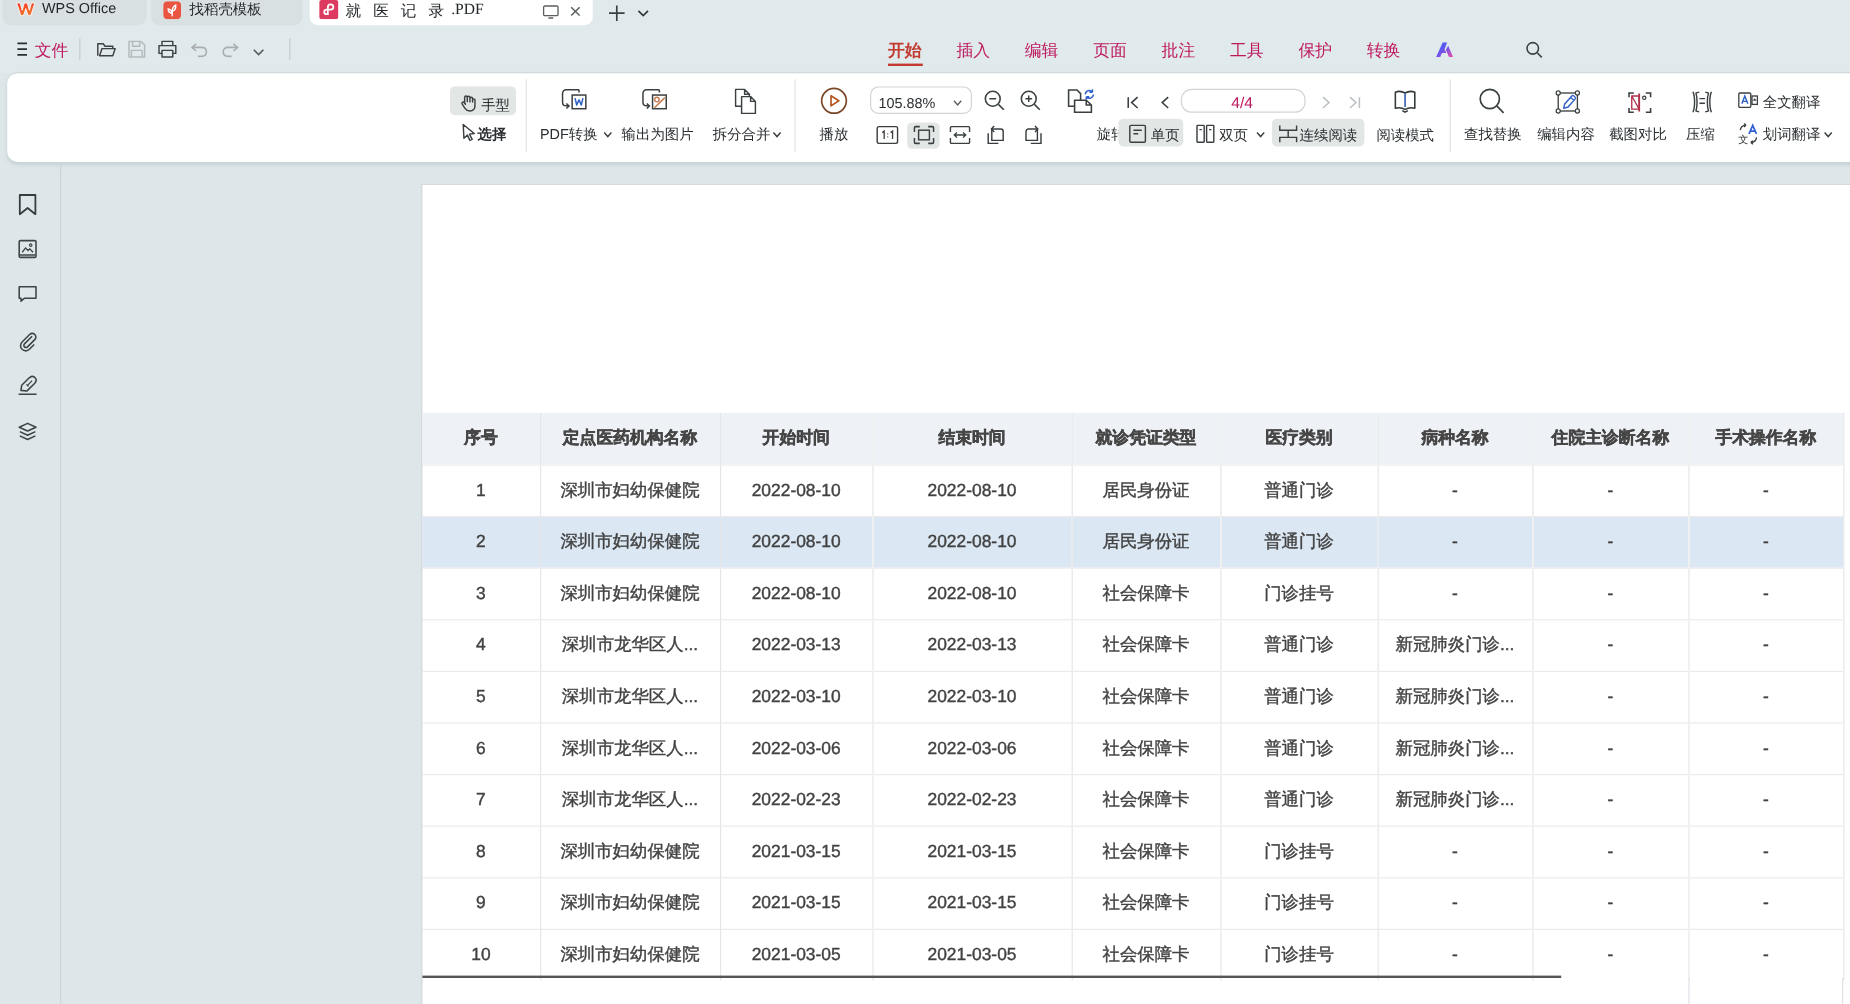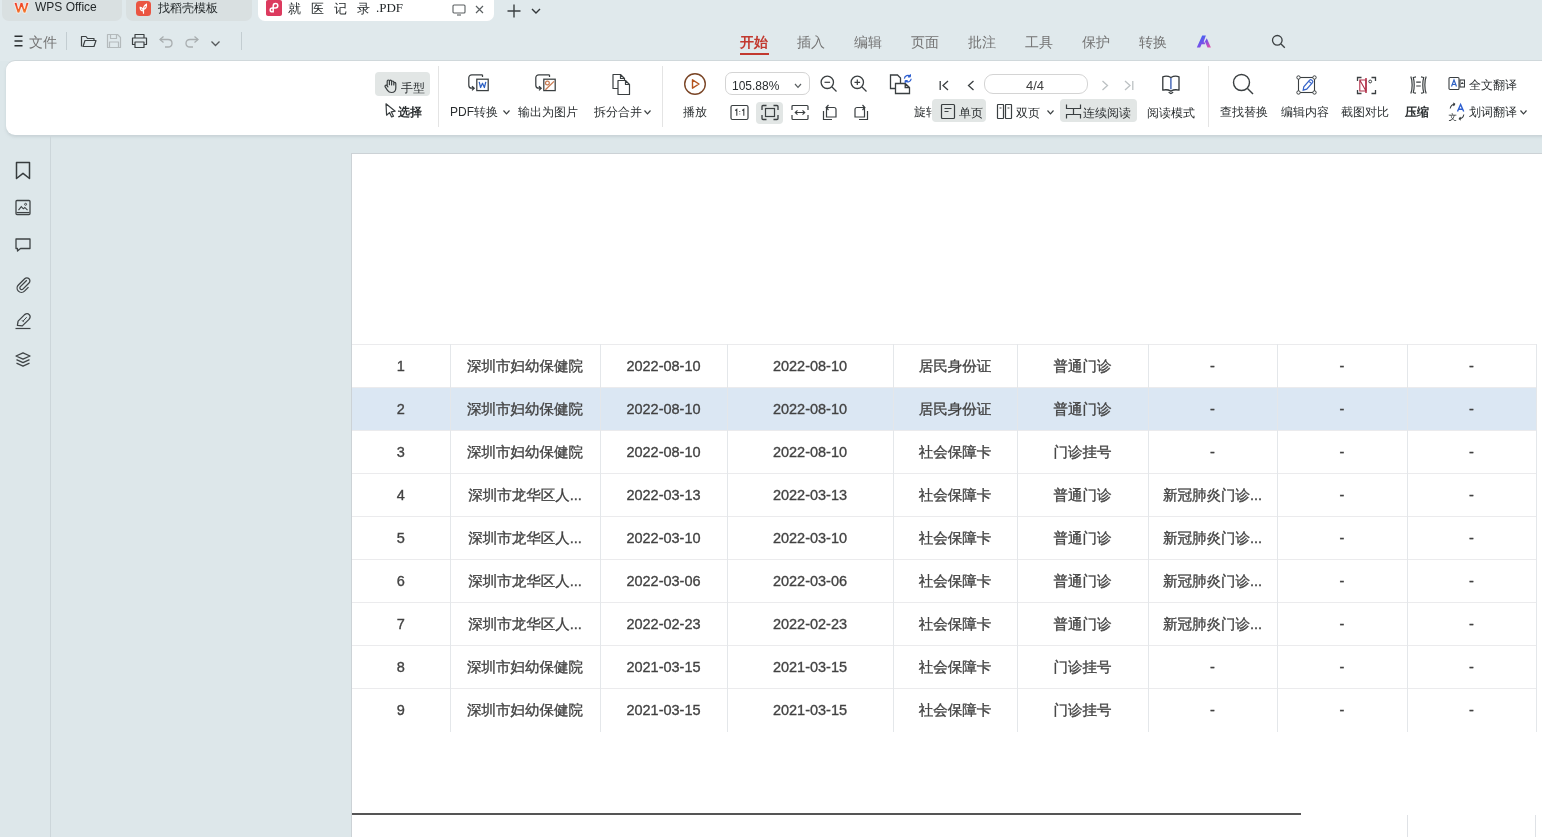--- a/index.html
+++ b/index.html
@@ -3,21 +3,21 @@
 <meta charset="utf-8">
 <style>
   * { margin:0; padding:0; box-sizing:border-box; }
   html,body { width:1542px; height:837px; overflow:hidden; }
   body { font-family:"Liberation Sans",sans-serif; background:#dde7ea; position:relative; }
   .abs { position:absolute; }
   .tabstrip { left:0; top:0; width:1542px; height:61px; background:#e0e9ec; }
   .tab { position:absolute; top:0; height:21px; background:#d9e0e1; border-radius:0 0 7px 7px; display:flex; align-items:flex-start; font-size:12px; color:#23282a; }
   .tab.active { background:#ffffff; }
   .menurow { left:0; top:25px; width:1542px; height:0; }
-  .menuitem { position:absolute; top:34px; font-size:14px; color:#737373; }
+  .menuitem { position:absolute; top:34px; font-size:14px; color:#be185d; }
   .toolpanel { left:6px; top:61px; width:1540px; height:74px; background:#ffffff; border-radius:9px 0 0 9px; box-shadow:0 -1px 0 #d0d8db, 0 2px 3px rgba(160,172,178,0.35); }
   .vdiv { position:absolute; width:1px; background:#e4e4e4; }
   .tlabel { position:absolute; font-size:12px; color:#2a2e30; white-space:nowrap; }
   .hilite { background:#e2e6e5; border-radius:4px; }
   .sidebar-line { left:50px; top:135px; width:1px; height:702px; background:#ccd6da; }
   .page { left:351px; top:153px; width:1191px; height:684px; background:#ffffff; border-left:1px solid #ccd2d6; border-top:1px solid #ccd2d6; }
   table.rec { filter:blur(0.55px); border-collapse:collapse; table-layout:fixed; width:1184px; margin-top:190px; font-size:14px; color:#414141; -webkit-text-stroke:0.35px #474747; }
   table.rec td, table.rec th { border-right:1px solid #e4e7ea; text-align:center; vertical-align:middle; padding:0; overflow:hidden; white-space:nowrap; }
   table.rec th { background:#eef1f5; height:43px; font-size:14px; color:#3b3b3b; font-weight:bold; }
   table.rec td { height:43px; border-top:1px solid #ebebed; font-size:14.5px; }
@@ -287,21 +287,21 @@
     <svg width="12" height="11" viewBox="0 0 12 11" fill="none" stroke="#3a3f41" stroke-width="1.3">
       <path d="M2.2 1 V10 M10 1 L5 5.5 L10 10"></path>
     </svg>
   </span>
   <span class="abs" style="left:966px; top:80px;">
     <svg width="10" height="11" viewBox="0 0 10 11" fill="none" stroke="#3a3f41" stroke-width="1.3">
       <path d="M7.5 1 L2.5 5.5 L7.5 10"></path>
     </svg>
   </span>
   <div class="abs" style="left:984px; top:74px; width:104px; height:20px; border:1px solid #d4d4d4; border-radius:9px; background:#fff;"></div>
-  <span class="abs" style="left:1026px; top:78px; font-size:13px; color:#404040;">4/4</span>
+  <span class="abs" style="left:1026px; top:78px; font-size:13px; color:#be185d;">4/4</span>
   <span class="abs" style="left:1100px; top:80px;">
     <svg width="10" height="11" viewBox="0 0 10 11" fill="none" stroke="#bcc1c3" stroke-width="1.3">
       <path d="M2.5 1 L7.5 5.5 L2.5 10"></path>
     </svg>
   </span>
   <span class="abs" style="left:1123px; top:80px;">
     <svg width="12" height="11" viewBox="0 0 12 11" fill="none" stroke="#bcc1c3" stroke-width="1.3">
       <path d="M9.8 1 V10 M2 1 L7 5.5 L2 10"></path>
     </svg>
   </span>
@@ -372,21 +372,21 @@
   </span>
   <span class="tlabel" style="left:1341px; top:104px;">截图对比</span>
   <span class="abs" style="left:1407px; top:75px;">
     <svg width="23" height="20" viewBox="0 0 23 20" fill="none" stroke="#3a3f41">
       <path d="M3.8 1.5 C5.6 5.5 5.6 14.5 3.8 18.5" stroke-width="1.2"></path>
       <path d="M19.2 1.5 C17.4 5.5 17.4 14.5 19.2 18.5" stroke-width="1.2"></path>
       <path d="M9 1.8 C7.8 2 7 2.2 6.3 2.6 C7.5 6.3 7.5 13.7 6.3 17.4 C7 17.8 7.8 18 9 18.2 M14 1.8 C15.2 2 16 2.2 16.7 2.6 C15.5 6.3 15.5 13.7 16.7 17.4 C16 17.8 15.2 18 14 18.2" stroke-width="1.2"></path>
       <path d="M9.2 7.2 H13.8 M9.2 11 H13.8" stroke-width="1.2"></path>
     </svg>
   </span>
-  <span class="tlabel" style="left:1405px; top:104px;font-weight:bold;">压缩</span>
+  <span class="tlabel" style="left:1405px; top:104px;">压缩</span>
   <span class="abs" style="left:1448px; top:76px;">
     <svg width="17" height="15" viewBox="0 0 17 15" fill="none">
       <rect x="1" y="1.5" width="10" height="12" rx="1" stroke="#3a3f41" stroke-width="1.1"></rect>
       <path d="M3.5 10.5 L6 4 L8.5 10.5 M4.5 8.5 H7.5" stroke="#2f62c4" stroke-width="1.2"></path>
       <rect x="12" y="4" width="4.5" height="7" stroke="#3a3f41" stroke-width="1.1"></rect>
       <path d="M13 7.5 H15.5 M14.2 6 V7.5" stroke="#3a3f41" stroke-width="1"></path>
     </svg>
   </span>
   <span class="tlabel" style="left:1469px; top:77px;">全文翻译</span>
   <span class="abs" style="left:1448px; top:102px;">
@@ -450,20 +450,31 @@
         <col style="width:150px">
         <col style="width:127px">
         <col style="width:166px">
         <col style="width:124px">
         <col style="width:131px">
         <col style="width:129px">
         <col style="width:130px">
         <col style="width:129px">
       </colgroup>
       <tbody>
+        <tr>
+        <th>序号</th>
+          <th>定点医药机构名称</th>
+          <th>开始时间</th>
+          <th>结束时间</th>
+          <th>就诊凭证类型</th>
+          <th>医疗类别</th>
+          <th>病种名称</th>
+          <th>住院主诊断名称</th>
+          <th>手术操作名称</th>
+      </tr>
       <tr>
           <td>1</td>
           <td>深圳市妇幼保健院</td>
           <td>2022-08-10</td>
           <td>2022-08-10</td>
           <td>居民身份证</td>
           <td>普通门诊</td>
           <td>-</td>
           <td>-</td>
           <td>-</td>
@@ -549,18 +560,29 @@
           <td>9</td>
           <td>深圳市妇幼保健院</td>
           <td>2021-03-15</td>
           <td>2021-03-15</td>
           <td>社会保障卡</td>
           <td>门诊挂号</td>
           <td>-</td>
           <td>-</td>
           <td>-</td>
         </tr>
+      <tr>
+          <td>10</td>
+          <td>深圳市妇幼保健院</td>
+          <td>2021-03-05</td>
+          <td>2021-03-05</td>
+          <td>社会保障卡</td>
+          <td>门诊挂号</td>
+          <td>-</td>
+          <td>-</td>
+          <td>-</td>
+        </tr>
     </tbody>
     </table>
     <div class="abs" style="left:0; top:659px; width:949px; height:2px; background:#555;"></div>
     <div class="abs" style="left:1055px; top:661px; width:1px; height:23px; background:#dfe2e6;"></div>
     <div class="abs" style="left:1183px; top:661px; width:1px; height:23px; background:#dfe2e6;"></div>
   </div>
 
 </body></html>

